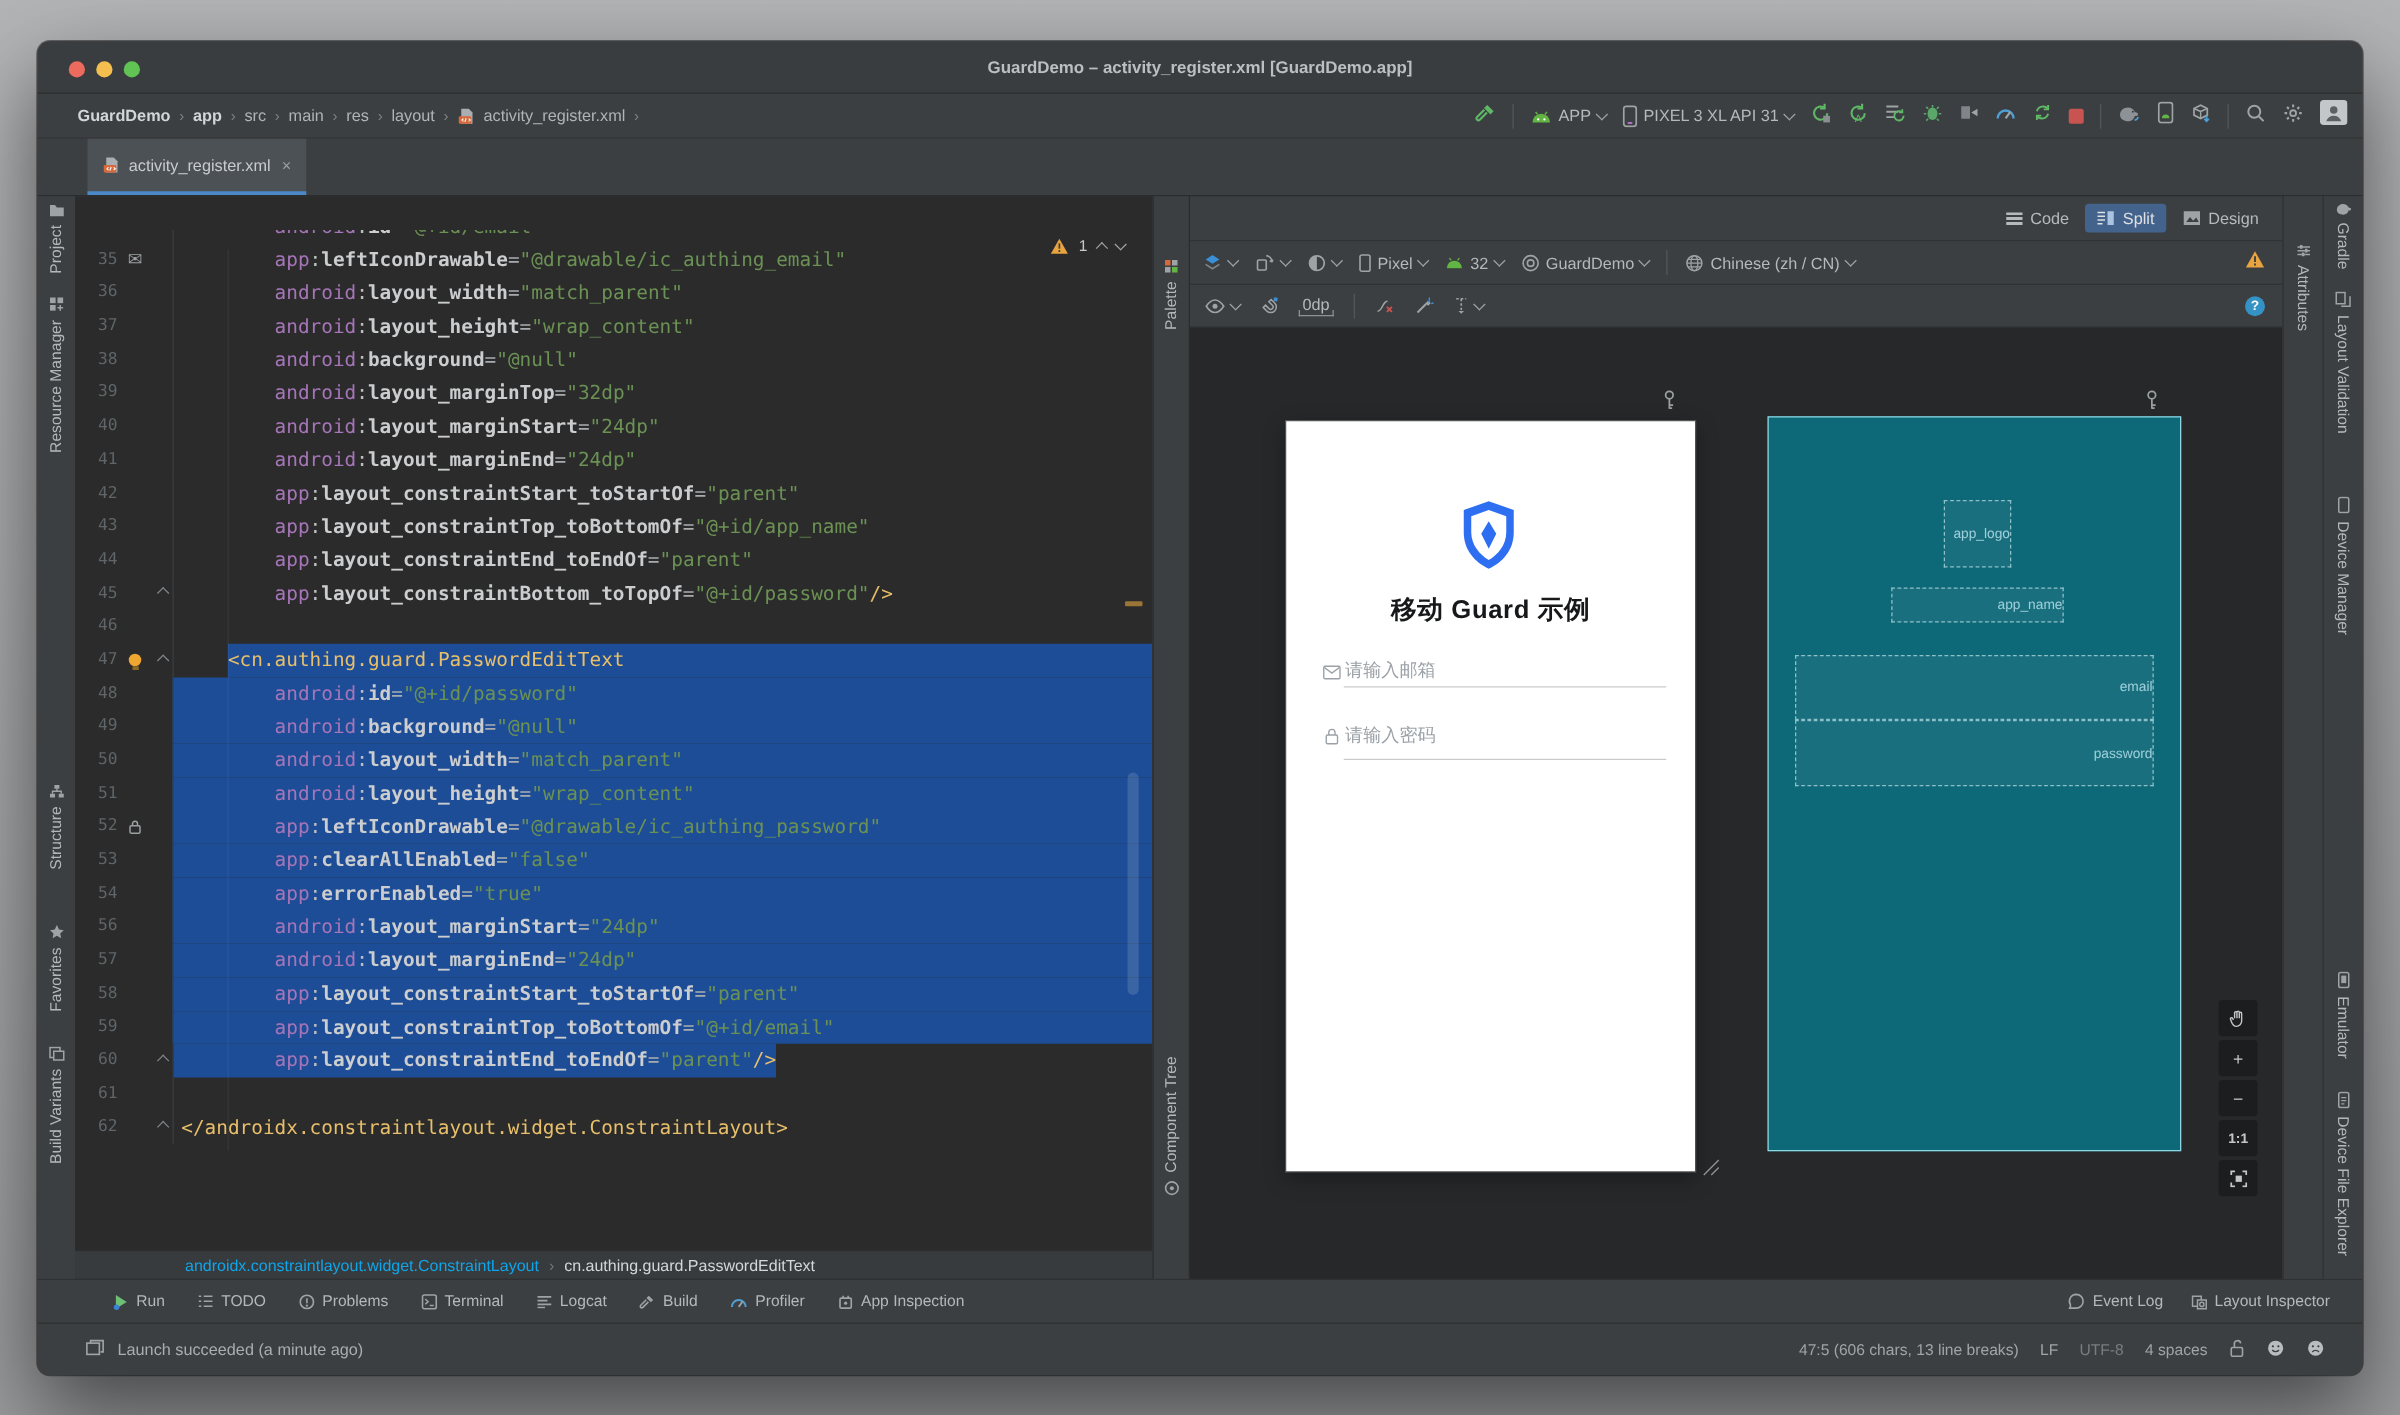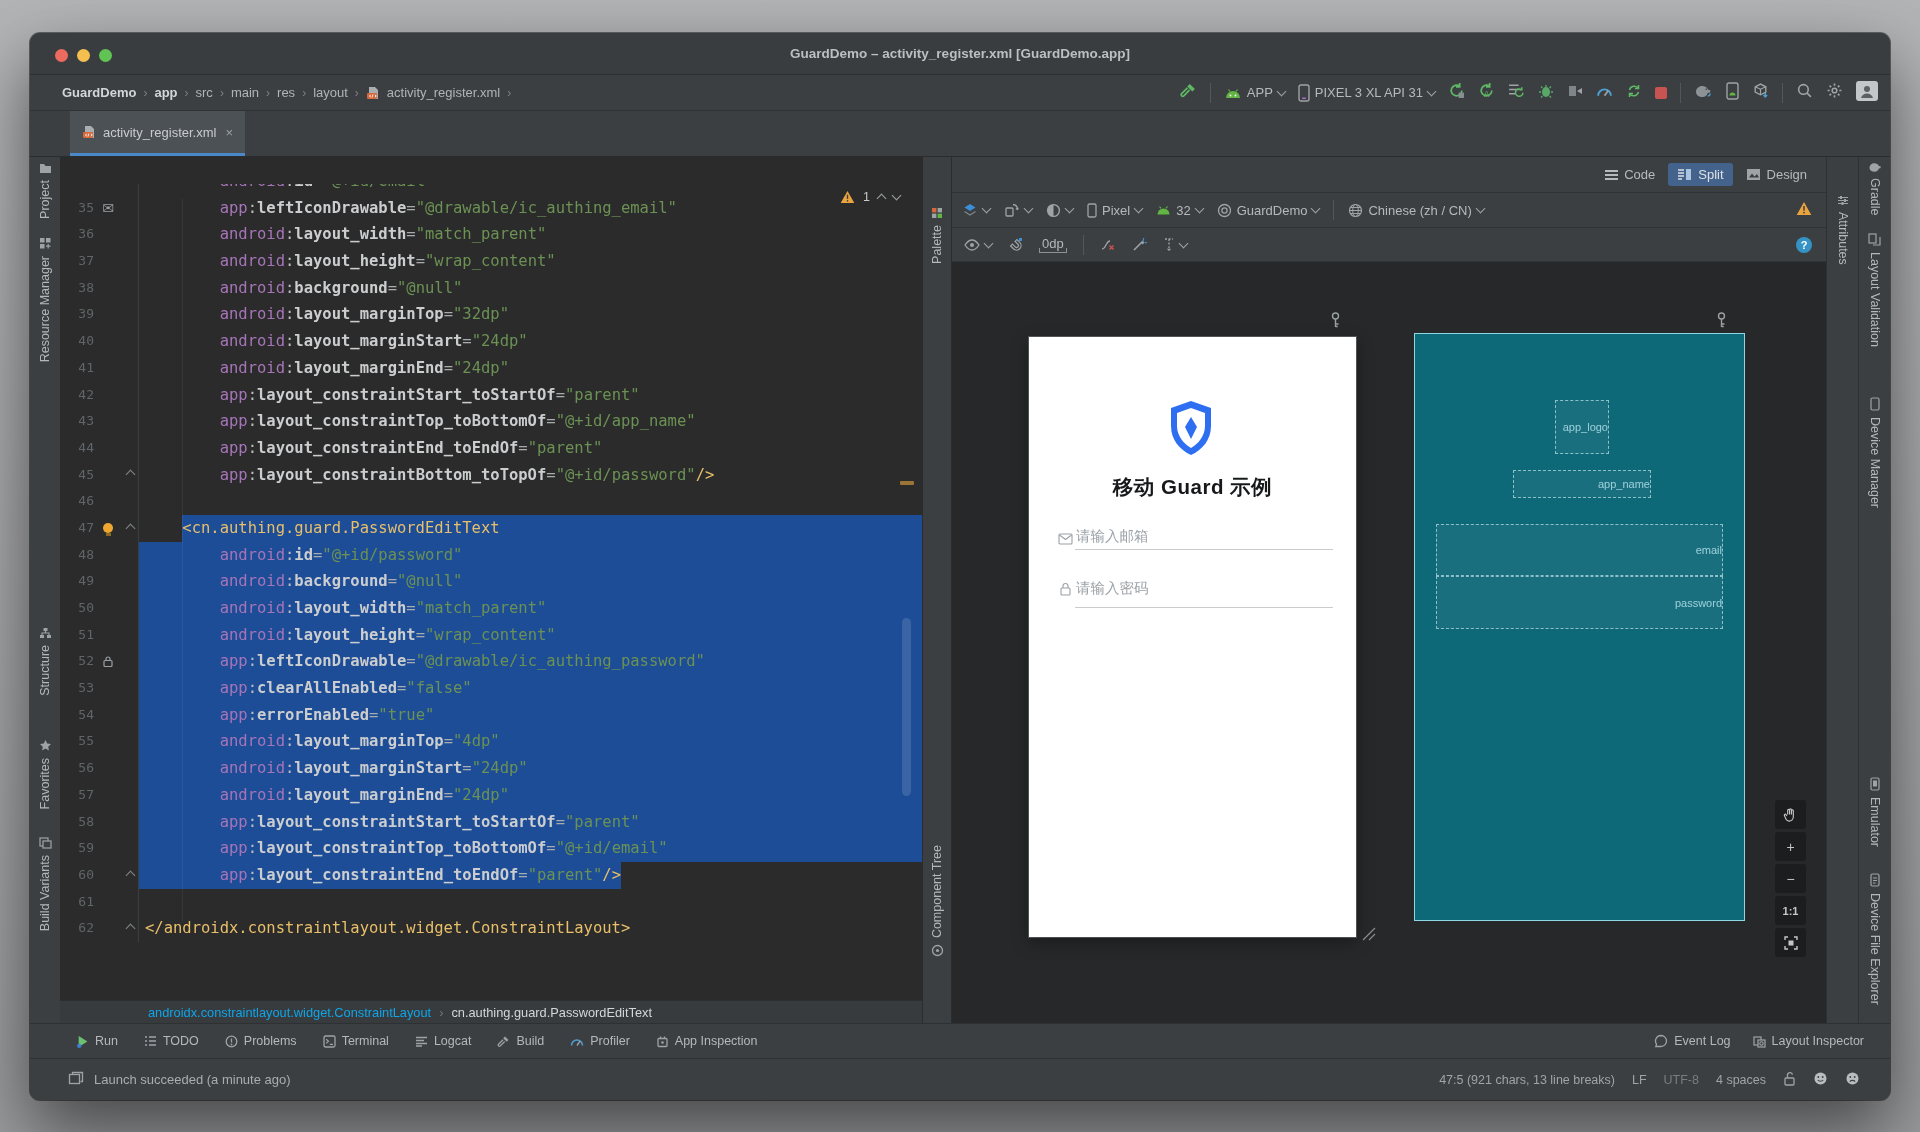--- a/index.html
+++ b/index.html
@@ -94,21 +94,21 @@
   .dkey{position:absolute;top:50px}
   .zoomctl{position:absolute;left:823px;top:538px;width:31px;display:flex;flex-direction:column;gap:3px}
   .zbtn{height:29px;background:rgba(26,28,30,.92);border-radius:3px;display:flex;align-items:center;justify-content:center;
     color:#c3c7c9;font-size:14px}
   .zbtn.z11{font-size:11px;font-weight:bold}
   .resize{position:absolute;left:409px;top:664px}
   
   .attrstrip{width:32px;background:#3c3f41;border-left:1px solid #2e3133;position:relative;flex:0 0 auto}
   
   .btoolbar{height:35px;background:#3c3f41;border-top:1px solid #2e3133;display:flex;align-items:center;flex:0 0 auto}
-  .bleft{display:flex;align-items:center;gap:26px;padding-left:46px}
+  .bleft{display:flex;align-items:center;gap:26px;padding-left:60px}
   .bright{margin-left:auto;display:flex;align-items:center;gap:22px;padding-right:26px}
   .bitem{display:flex;align-items:center;gap:6px;font-size:12.5px;color:#b4b8ba;white-space:nowrap}
   .statusbar{height:42px;background:#3c3f41;border-top:1px solid #2e3133;display:flex;align-items:center;flex:0 0 auto}
   .smsg{display:flex;align-items:center;gap:10px;padding-left:38px;font-size:13px;color:#a9adb0}
   .sright{margin-left:auto;display:flex;align-items:center;gap:17px;padding-right:30px;font-size:12.5px;color:#9fa4a7}
   .sright .dim{color:#787d80}
 </style>
 </head>
 <body>
 
@@ -429,26 +429,20 @@
               <span class="fold"></span>
               <span class="ctext selbg"><span>        </span><span class="tk-p">app</span><span class="tk-c">:</span><span class="tk-a">clearAllEnabled</span><span class="tk-eq">=</span><span class="tk-v">"false"</span></span>
             </div>
             <div class="crow">
               <span class="ln">54</span>
               <span class="gic"></span>
               <span class="fold"></span>
               <span class="ctext selbg"><span>        </span><span class="tk-p">app</span><span class="tk-c">:</span><span class="tk-a">errorEnabled</span><span class="tk-eq">=</span><span class="tk-v">"true"</span></span>
             </div>
             <div class="crow">
-              <span class="ln">55</span>
-              <span class="gic"></span>
-              <span class="fold"></span>
-              <span class="ctext selbg"><span>        </span><span class="tk-p">android</span><span class="tk-c">:</span><span class="tk-a">layout_marginTop</span><span class="tk-eq">=</span><span class="tk-v">"4dp"</span></span>
-            </div>
-            <div class="crow">
               <span class="ln">56</span>
               <span class="gic"></span>
               <span class="fold"></span>
               <span class="ctext selbg"><span>        </span><span class="tk-p">android</span><span class="tk-c">:</span><span class="tk-a">layout_marginStart</span><span class="tk-eq">=</span><span class="tk-v">"24dp"</span></span>
             </div>
             <div class="crow">
               <span class="ln">57</span>
               <span class="gic"></span>
               <span class="fold"></span>
               <span class="ctext selbg"><span>        </span><span class="tk-p">android</span><span class="tk-c">:</span><span class="tk-a">layout_marginEnd</span><span class="tk-eq">=</span><span class="tk-v">"24dp"</span></span>
@@ -847,21 +841,21 @@
 
   <div class="statusbar">
     <div class="smsg">
       <span><svg width="16" height="14" viewBox="0 0 16 14">
               <rect x="1.5" y="3.5" width="10" height="9" fill="none" stroke="#9ea3a6" stroke-width="1.3"></rect>
               <path d="M4.5 3.5v-2h10v9h-2" fill="none" stroke="#9ea3a6" stroke-width="1.3"></path>
             </svg></span>
       <span>Launch succeeded (a minute ago)</span>
     </div>
     <div class="sright">
-      <span>47:5 (921 chars, 13 line breaks)</span>
+      <span>47:5 (606 chars, 13 line breaks)</span>
       <span>LF</span>
       <span class="dim">UTF-8</span>
       <span>4 spaces</span>
       <span><svg width="13" height="15" viewBox="0 0 13 15">
               <rect x="2" y="7" width="9" height="7" rx="1" fill="none" stroke="#9ea3a6" stroke-width="1.3"></rect>
               <path d="M4.5 7V4.5a2.5 2.5 0 015-.8" fill="none" stroke="#9ea3a6" stroke-width="1.3"></path>
             </svg></span>
       <span><svg width="15" height="15" viewBox="0 0 15 15">
               <circle cx="7.5" cy="7.5" r="6" fill="#b9bdbf"></circle>
               <circle cx="5.3" cy="6" r=".9" fill="#3c3f41"></circle>

